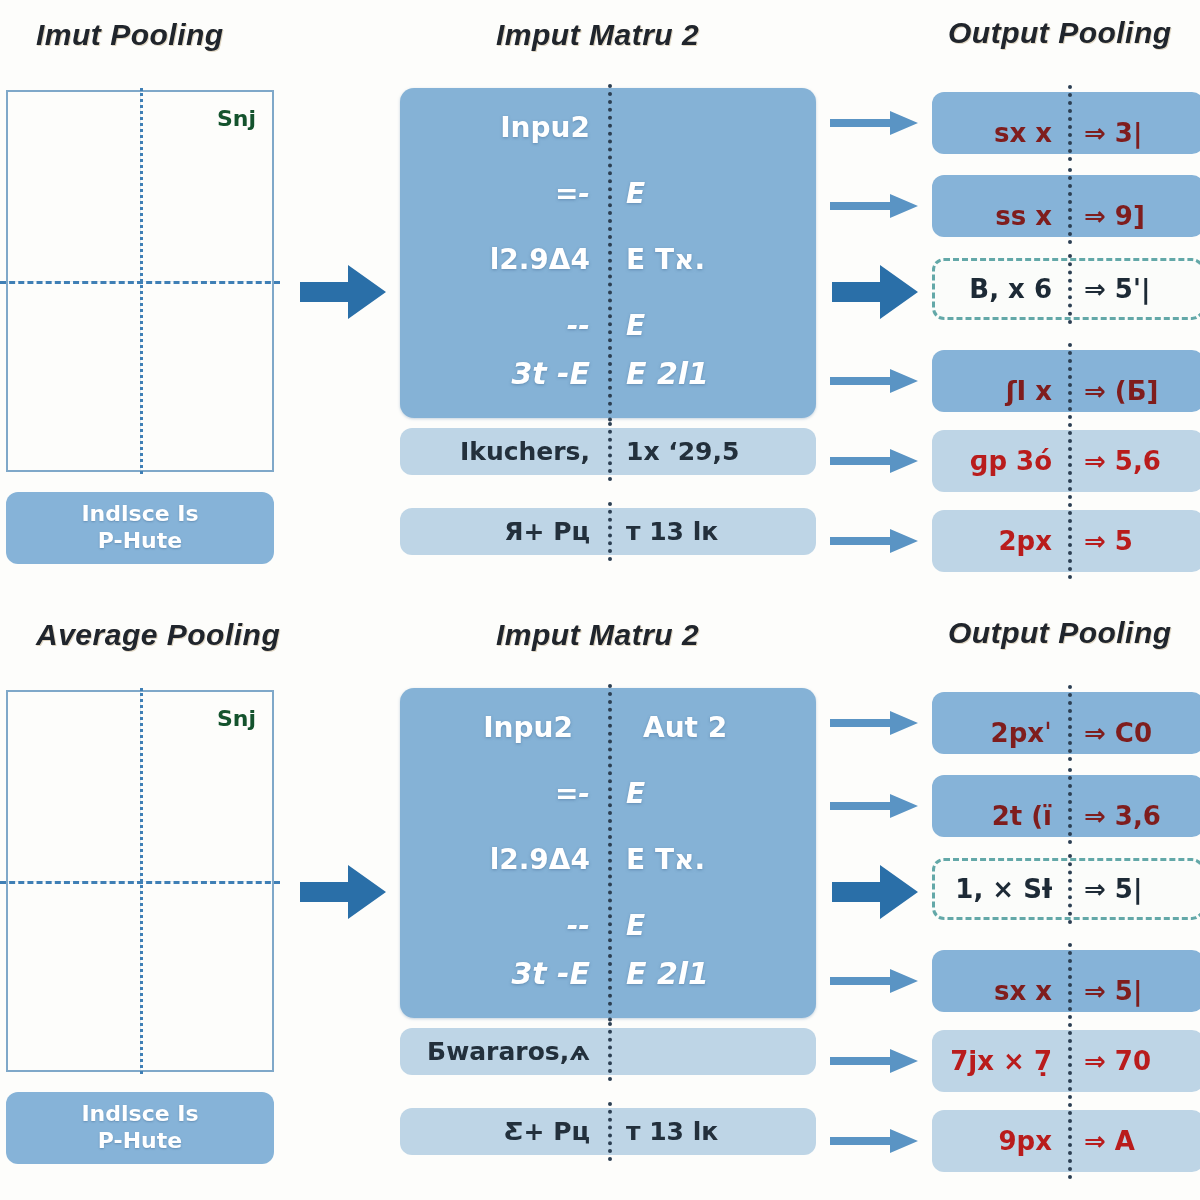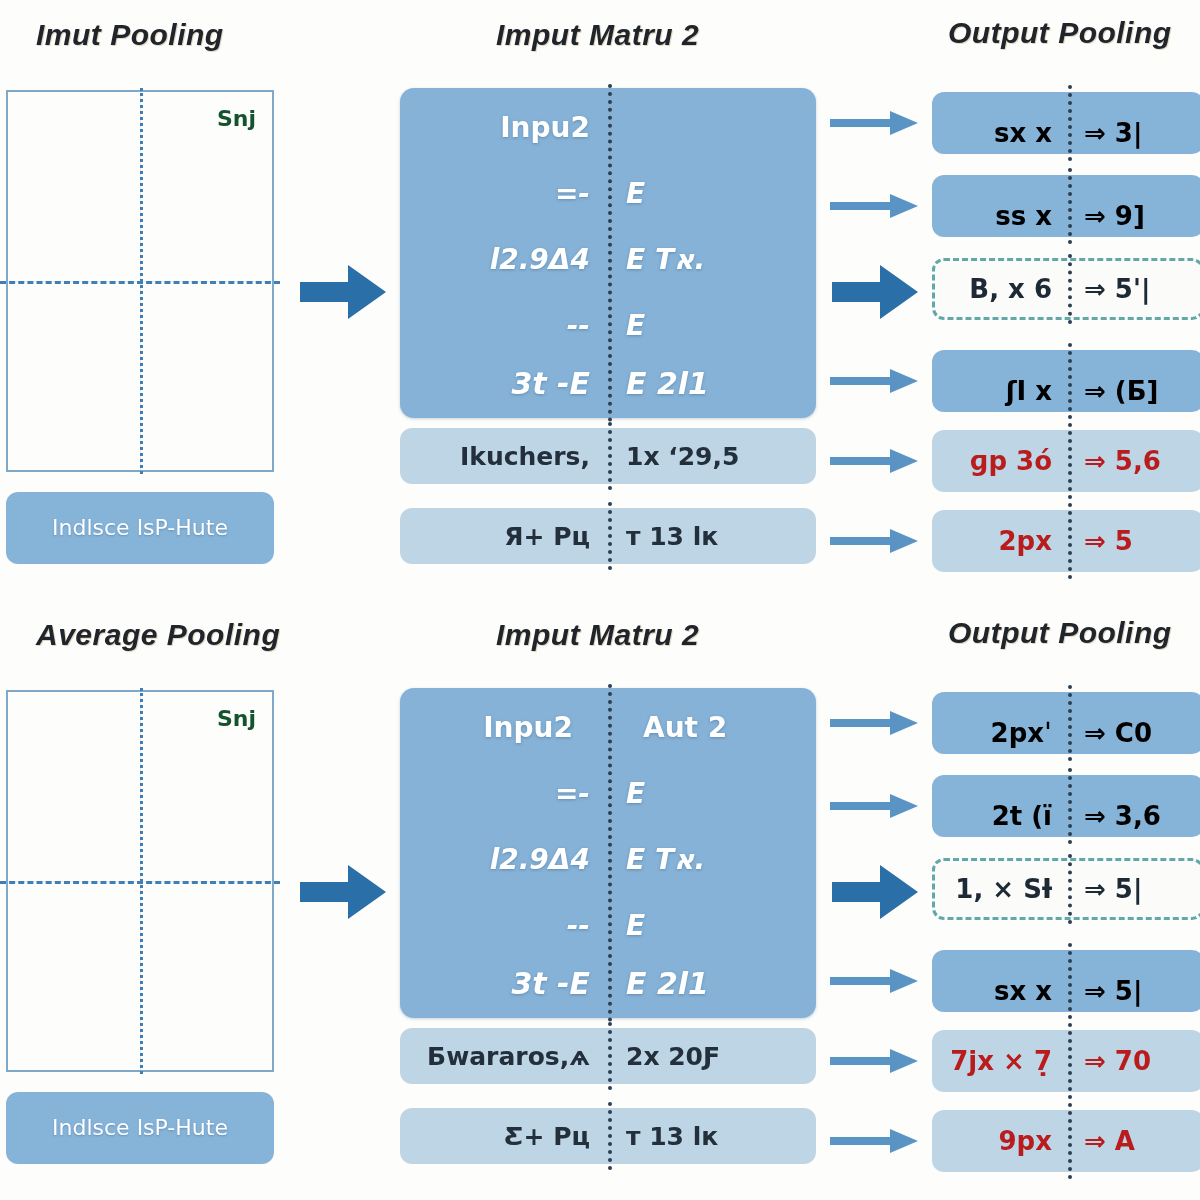--- a/index.html
+++ b/index.html
@@ -46,22 +46,22 @@
   .grid-tag{
     position:absolute;right:16px;top:14px;
     font-size:22px;font-weight:bold;color:#14532d;
     font-family:"DejaVu Sans", sans-serif;
   }
 
   
   .pill-caption{
     position:absolute;left:6px;top:492px;width:268px;height:72px;
     background:#86b3d8;border-radius:12px;
-    display:flex;flex-direction:row;align-items:center;justify-content:center;
-    color:#ffffff;font-size:22px;font-weight:normal;line-height:1.22;
+    display:flex;flex-direction:column;align-items:center;justify-content:center;
+    color:#ffffff;font-size:22px;font-weight:bold;line-height:1.22;
     font-family:"DejaVu Sans", sans-serif;
     text-shadow:0 1px 2px rgba(60,100,140,.45);
   }
 
   
   .thick-arrow{position:absolute;width:86px;height:60px;}
   .arrow-left-mid{left:300px;top:262px;}
   .arrow-mid-right{left:832px;top:262px;}
 
   
@@ -83,27 +83,27 @@
     width:50%;box-sizing:border-box;
     color:#ffffff;font-weight:bold;
     font-family:"DejaVu Sans", sans-serif;
     text-shadow:0 1px 3px rgba(70,110,150,.55);
     white-space:nowrap;
   }
   .mcell.l{text-align:right;padding-right:18px;}
   .mcell.r{text-align:left;padding-left:18px;}
   .mrow.r0{top:6px;gap:34px;}   .mrow.r0 .mcell{font-size:28px;}
   .mrow.r1{top:72px;}  .mrow.r1 .mcell{font-size:28px;font-style:italic;}
-  .mrow.r2{top:138px;} .mrow.r2 .mcell{font-size:28px;font-style:italic;}
+  .mrow.r2{top:138px;} .mrow.r2 .mcell{font-size:28px;}
   .mrow.r3{top:204px;} .mrow.r3 .mcell{font-size:28px;font-style:italic;}
-  .mrow.r4{top:262px;} .mrow.r4 .mcell{font-size:30px;font-style:italic;}
+  .mrow.r4{top:252px;} .mrow.r4 .mcell{font-size:30px;font-style:italic;}
 
   
   .lrow{
-    position:absolute;left:400px;width:416px;height:56px;
+    position:absolute;left:400px;width:416px;height:47px;
     background:#bed5e6;border-radius:12px;
     display:flex;align-items:center;
   }
   .lrow.a{top:428px;}
   .lrow.b{top:508px;}
   .lrow .divider{
     position:absolute;left:50%;top:-6px;height:calc(100% + 12px);width:0;
     border-left:4px dotted #2c3f52;
   }
   .lcell{
@@ -130,21 +130,21 @@
     position:absolute;left:50%;top:-7px;height:calc(100% + 14px);width:0;
     border-left:4px dotted #2c3f52;
   }
   .ocell{
     width:50%;box-sizing:border-box;
     font-size:26px;font-weight:bold;
     font-family:"DejaVu Sans", sans-serif;white-space:nowrap;
   }
   .ocell.l{text-align:right;padding-right:16px;}
   .ocell.r{text-align:left;padding-left:16px;}
-  .ocard.dark .ocell{color:#000000;margin-top:20px;}
+  .ocard.dark .ocell{color:#7f1d1d;margin-top:20px;}
   .ocard.light .ocell{color:#b91c1c;}
   .ocard.dashed .ocell{color:#1d2a36;}
 
   .o0{top:92px;}  .o1{top:175px;} .o2{top:258px;}
   .o3{top:350px;} .o4{top:430px;} .o5{top:510px;}
 
   
   .thin-arrow{position:absolute;left:830px;width:88px;height:26px;}
   .t0{top:110px;} .t1{top:193px;} .t2{top:368px;}
   .t3{top:448px;} .t4{top:528px;}
@@ -319,21 +319,20 @@
     </div>
     <div class="mrow r4">
       <div class="mcell l">3t -E</div>
       <div class="mcell r">E 2l1</div>
     </div>
   </div>
 
   <div class="lrow a">
     <div class="divider"></div>
     <div class="lcell l">Бwararоѕ,ѧ</div>
-    <div class="lcell r">2x 20Ƒ</div>
   </div>
   <div class="lrow b">
     <div class="divider"></div>
     <div class="lcell l">Ƹ+ Рц</div>
     <div class="lcell r">т 13 lк</div>
   </div>
 
   <div class="thin-arrow t0">
     <svg viewBox="0 0 88 26" width="88" height="26" aria-hidden="true">
         <polygon points="0,9 60,9 60,1 88,13 60,25 60,17 0,17" fill="#5a94c4"></polygon>

